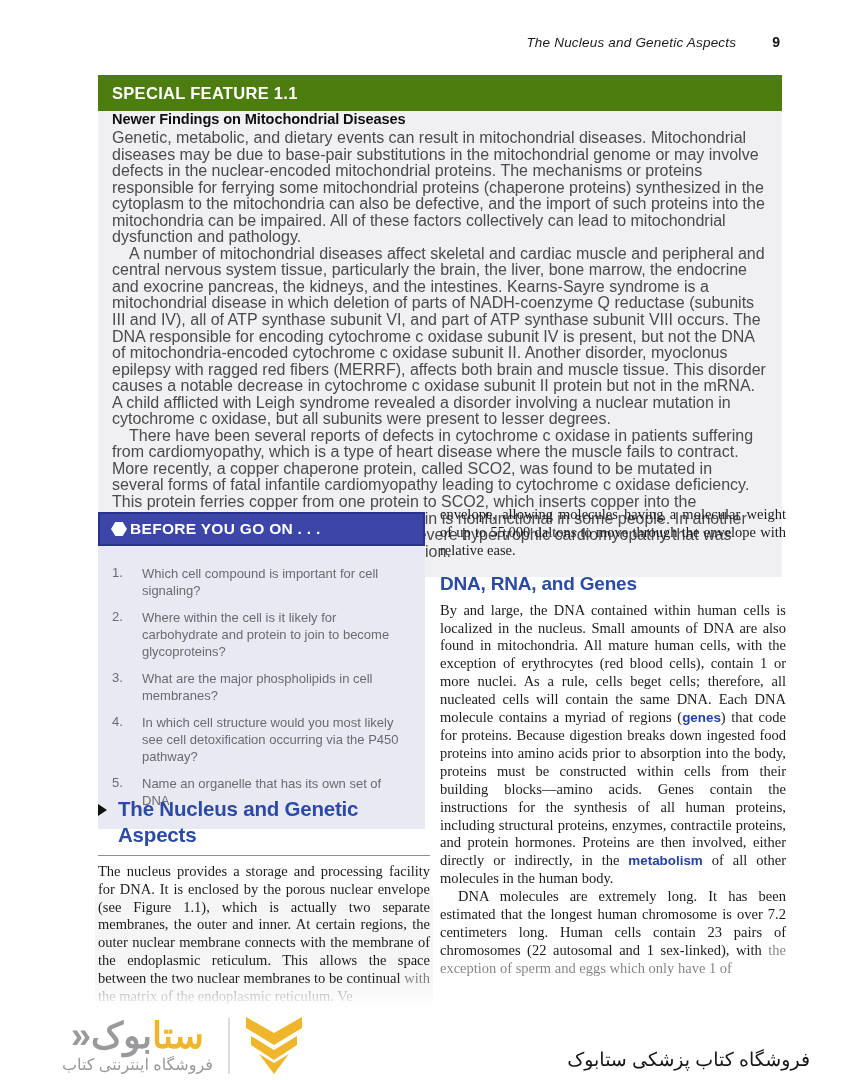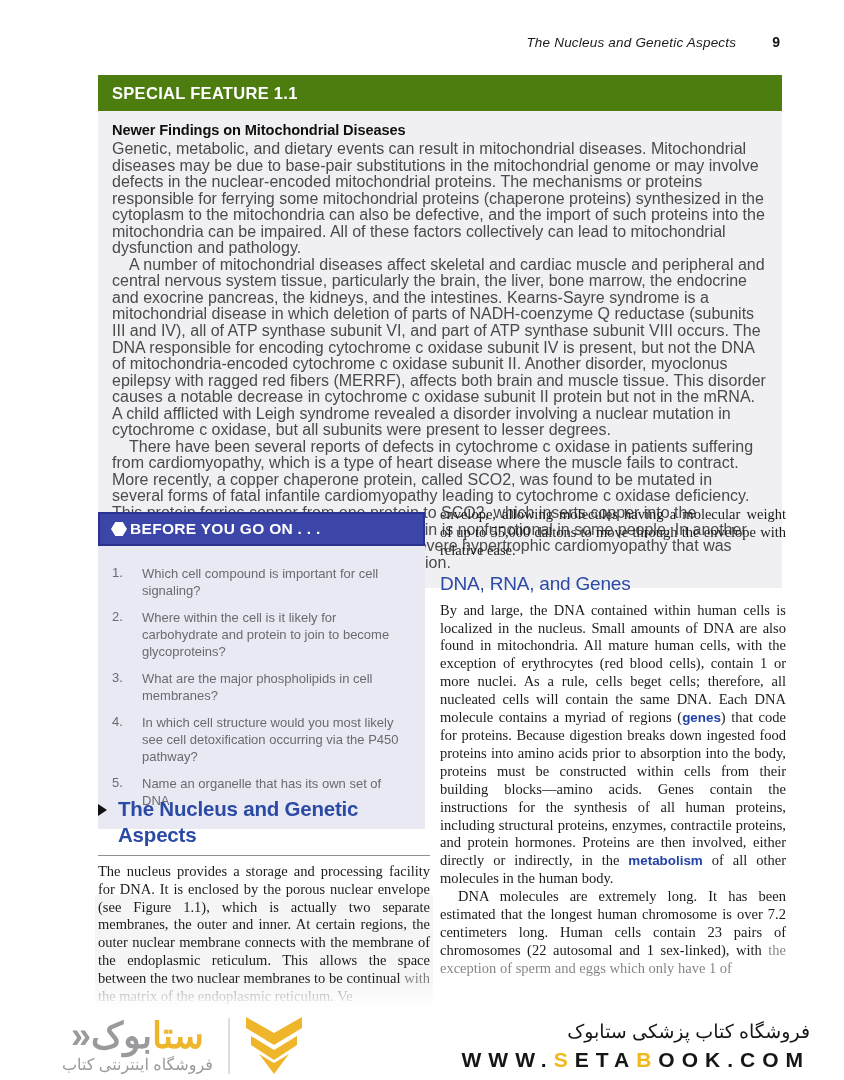--- a/index.html
+++ b/index.html
@@ -12,21 +12,21 @@
 
   
   .running-head { position:absolute; top:34px; right:64px; display:flex; align-items:baseline; gap:36px; }
   .running-title { font-style:italic; font-size:13.5px; color:#1b1b1b; letter-spacing:.2px; }
   .page-number { font-weight:bold; font-size:14px; color:#111; }
 
   
   .sf { position:absolute; left:98px; top:75px; width:684px; }
   .sf-bar { background:#4d7c0f; height:36px; display:flex; align-items:center; padding-left:14px; }
   .sf-bar-title { color:#fff; font-weight:bold; font-size:16.5px; letter-spacing:.3px; }
-  .sf-body { background:#f0f0f3; padding:11px 14px 17px 14px; }
+  .sf-body { background:#f0f0f3; padding:0 14px 17px 14px; }
   .sf-title { font-weight:bold; font-size:14.6px; color:#0f0f0f; margin-bottom:3px; letter-spacing:-.1px; }
   .sf-body p { font-size:16px; line-height:16.55px; color:#4a4a4a; }
   .sf-body p.indent { text-indent:17px; }
 
   
   .by { position:absolute; left:98px; top:512px; width:327px; }
   .by-bar { background:#3B46A8; border:2px solid #2A3290; height:34px; display:flex; align-items:center; gap:3px; padding-left:11px; }
   .hex-icon { width:16px; height:14px; background:#fff; flex:0 0 auto;
     clip-path:polygon(27% 0,73% 0,100% 50%,73% 100%,27% 100%,0 50%); }
   .by-bar-title { color:#fff; font-weight:bold; font-size:15.5px; letter-spacing:.3px; }
@@ -43,21 +43,21 @@
     border-top:6px solid transparent; border-bottom:6px solid transparent; flex:0 0 auto; }
   .sec-title { color:#2B4AA5; font-weight:bold; font-size:20.5px; line-height:26px; letter-spacing:-.2px; }
   .sec-rule { border-bottom:1.3px solid #8f8f8f; margin-top:7px; }
   .serif { font-family:"Liberation Serif", serif; }
   .left-para { margin-top:7px; font-size:14.5px; line-height:17.8px; text-align:justify; color:#1b1b1b; }
   .scan-shade-left { position:absolute; left:95px; top:895px; width:338px; height:112px;
     background:rgba(120,120,130,.07); pointer-events:none; }
 
   
   .rc { position:absolute; left:440px; top:506px; width:346px; font-size:14.5px; line-height:17.9px; text-align:justify; color:#1b1b1b; }
-  .rc-sub { font-family:"Liberation Sans", sans-serif; text-align:left; color:#2B4AA5; font-weight:normal; font-size:19px; margin:15px 0 9px 0; letter-spacing:-.2px; }
+  .rc-sub { font-family:"Liberation Sans", sans-serif; text-align:left; color:#2B4AA5; font-weight:bold; font-size:19px; margin:15px 0 9px 0; letter-spacing:-.2px; }
   .rc p.body-ind { text-indent:18px; }
   .term { font-family:"Liberation Sans", sans-serif; font-weight:bold; color:#2342A8; font-size:13.4px; }
   .faded-line { opacity:.55; }
 
   .fade-overlay { position:absolute; left:60px; right:36px; top:980px; height:34px; pointer-events:none;
     background:linear-gradient(to bottom, rgba(255,255,255,0) 0%, rgba(255,255,255,.92) 75%, #ffffff 100%); }
 
   
   .footer { position:absolute; left:0; bottom:0; width:844px; height:66px; background:#fff; }
   .footer-left { position:absolute; left:62px; bottom:4px; display:flex; align-items:center; gap:15px; }
@@ -152,15 +152,14 @@
     </div>
     <div class="footer-divider"></div>
     <svg width="58" height="60" viewBox="0 0 58 60">
       <path d="M1 1 L29 17 L57 1 L57 12 L29 29 L1 12 Z" fill="#EFB62C"></path>
       <path d="M6 20 L29 34 L52 20 L52 29 L29 44 L6 29 Z" fill="#EFB62C"></path>
       <path d="M14 38 L29 58 L44 38 L29 47 Z" fill="#EFB62C"></path>
     </svg>
   </div>
   <div class="footer-right">
     <div class="fa-title">فروشگاه کتاب پزشکی ستابوک</div>
-    <div class="site-url"><span>WWW.</span><span class="url-yellow">S</span><span>ETA</span><span class="url-yellow">B</span><span>OOK.COM</span></div>
   </div>
 </div>
 
 </body></html>

